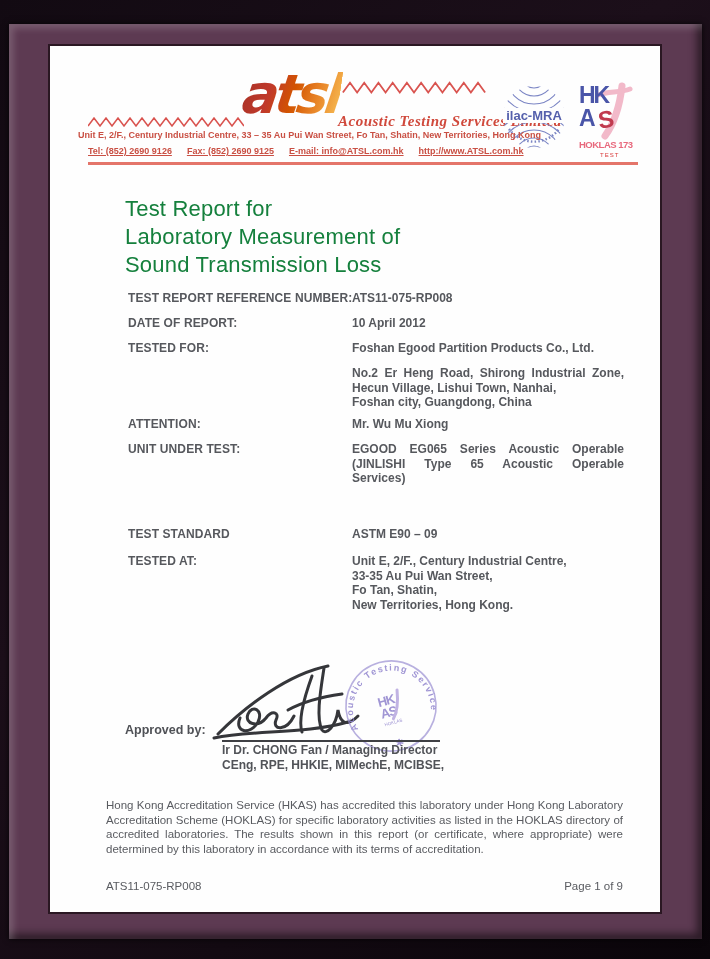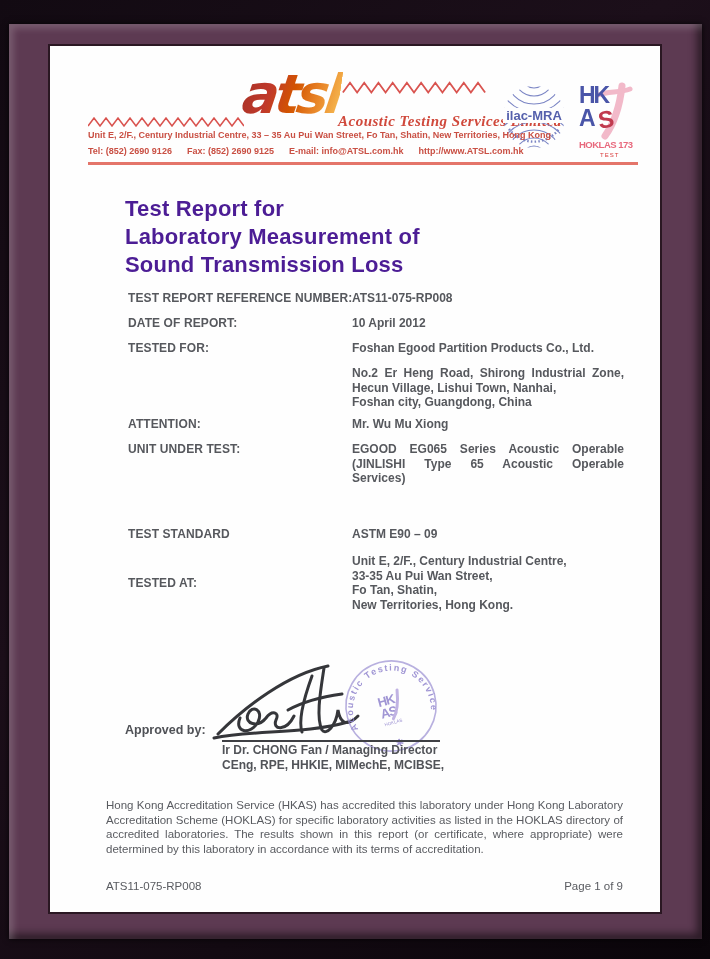--- a/index.html
+++ b/index.html
@@ -20,26 +20,26 @@
   .zigzag{height:16px;}
   .atsl-text{left:193px;top:22px;font:italic 800 54px "DejaVu Sans",sans-serif;
     letter-spacing:-4px;color:#c0392b;transform:skewX(-8deg);line-height:1;}
   @supports ((-webkit-background-clip:text) or (background-clip:text)){
     .atsl-text{background:linear-gradient(100deg,#a93226 0%,#c0392b 28%,#d35400 52%,#e67e22 72%,#f4b04a 95%);
       -webkit-background-clip:text;background-clip:text;color:transparent;}
   }
   .cn-name{left:292px;top:48px;font-size:13px;font-weight:bold;color:#d44a3e;letter-spacing:3px;white-space:nowrap;}
   .en-name{left:288px;top:67px;font:italic 600 15px "Liberation Serif","DejaVu Serif",serif;
     color:#d0493c;white-space:nowrap;letter-spacing:.5px;}
-  .addr{left:38px;top:84px;width:480px;font-size:9px;font-weight:bold;color:#c94f43;white-space:nowrap;}
+  .addr{left:28px;top:84px;width:480px;font-size:9px;font-weight:bold;color:#c94f43;white-space:nowrap;}
   .contact{left:38px;top:100px;width:480px;font-size:9px;font-weight:bold;color:#c94f43;display:flex;gap:15px;white-space:nowrap;position:absolute;}
-  .contact span{position:static;}
+  .contact span{position:static;text-decoration:underline;}
   .red-rule{left:38px;top:116px;width:550px;height:3px;background:#e4756a;}
   
-  .doc-title{left:75px;top:149px;font-size:22px;line-height:28px;font-weight:bold;color:#4c1d95;letter-spacing:.2px;}
+  .doc-title{left:75px;top:149px;font-size:22px;line-height:28px;font-weight:normal;color:#15803d;letter-spacing:.2px;}
   .doc-title div{position:static;}
   
   .flabel{left:78px;font-size:12px;font-weight:bold;letter-spacing:.1px;color:#56585d;white-space:nowrap;}
   .fvalue{left:302px;width:272px;font-size:12px;font-weight:bold;color:#56585d;line-height:14.6px;}
   .fvalue div{position:static;}
   .jl{text-align:justify;text-align-last:justify;}
   
   .approved-label{left:75px;top:677px;font-size:12.5px;font-weight:600;color:#4f5156;}
   .sig-svg{left:160px;top:608px;}
   .sig-line{left:172px;top:694px;width:218px;height:2px;background:#3f4044;}
@@ -142,21 +142,21 @@
   <div class="flabel" style="top:396px">UNIT UNDER TEST:</div>
   <div class="fvalue" style="top:396px">
     <div class="jl">EGOOD EG065 Series Acoustic Operable</div>
     <div class="jl">(JINLISHI Type 65 Acoustic Operable</div>
     <div>Services)</div>
   </div>
 
   <div class="flabel" style="top:481px">TEST STANDARD</div>
   <div class="fvalue" style="top:481px">ASTM E90 – 09</div>
 
-  <div class="flabel" style="top:530px">TESTED AT:</div>
+  <div class="flabel" style="top:508px">TESTED AT:</div>
   <div class="fvalue" style="top:508px">
     <div>Unit E, 2/F., Century Industrial Centre,</div>
     <div>33-35 Au Pui Wan Street,</div>
     <div>Fo Tan, Shatin,</div>
     <div>New Territories, Hong Kong.</div>
   </div>
 
   <svg class="sig-svg" width="170" height="92" viewBox="0 0 170 92">
     <g fill="none" stroke="#35363a" stroke-width="3" stroke-linecap="round">
       <path d="M8,80 C36,52 78,20 118,12"></path>

